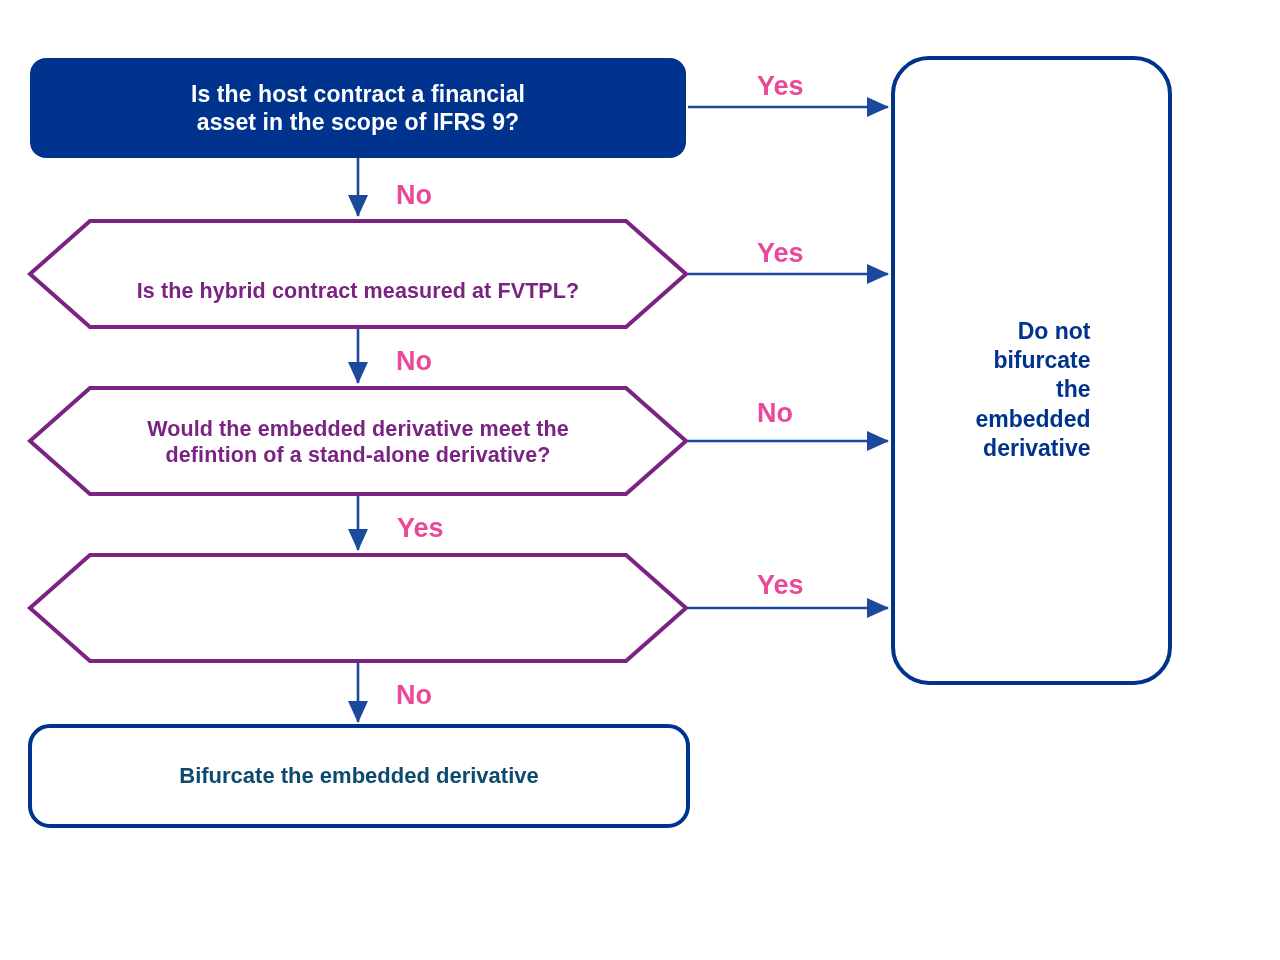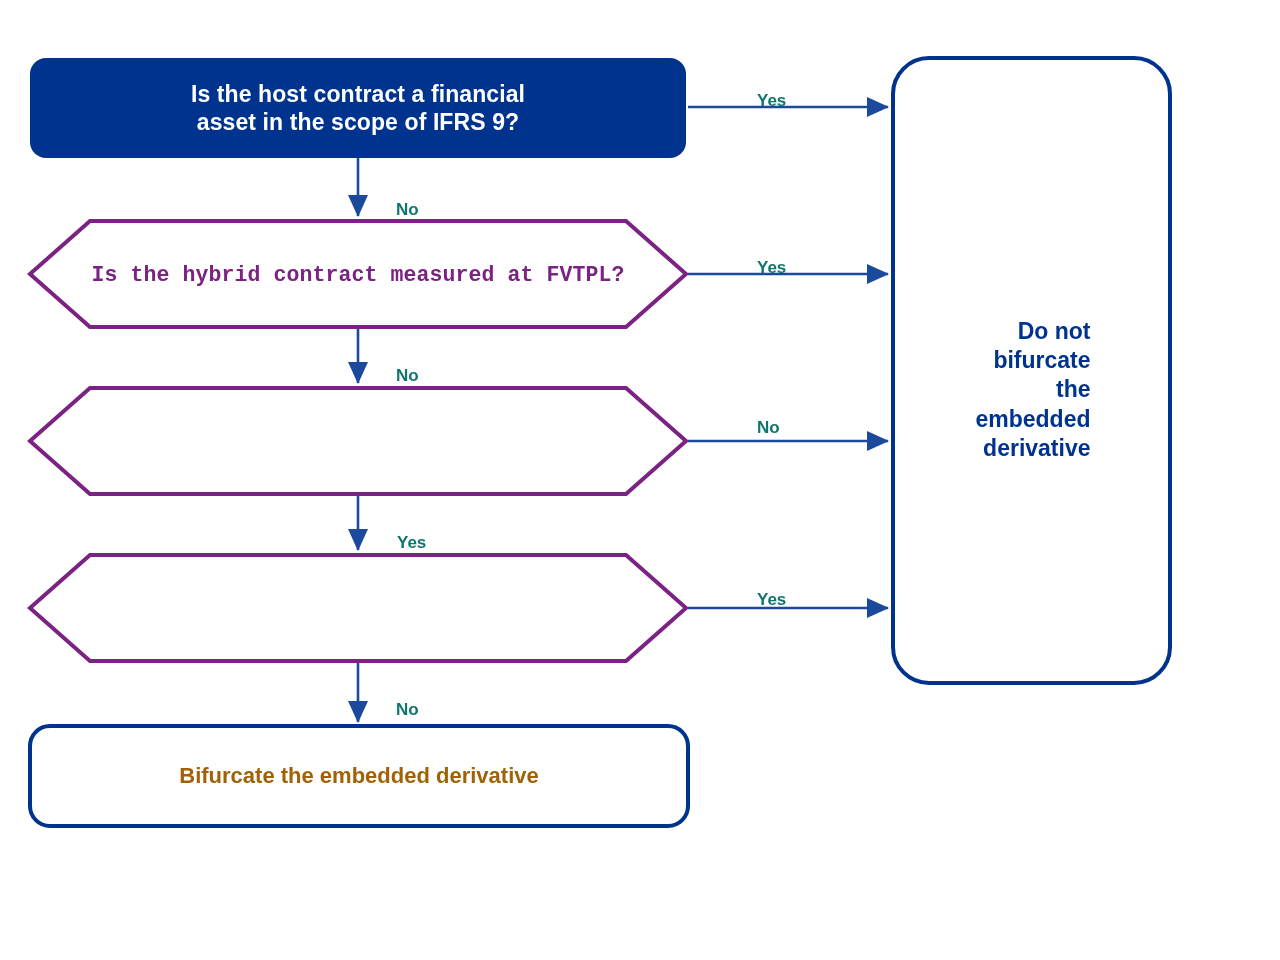--- a/index.html
+++ b/index.html
@@ -54,52 +54,51 @@
     color: #ffffff;
     font-size: 23px;
     letter-spacing: 0.1px;
   }
 
   .t-hex {
     color: #7B2382;
     font-size: 21.5px;
     letter-spacing: 0.1px;
   }
-  .t-hex1 { left: 30px; top: 222px; width: 656px; height: 106px; font-family: Liberation Mono, monospace; }
+  .t-hex1 { left: 30px; top: 238px; width: 656px; height: 106px; }
   .t-hex2 { left: 30px; top: 389px; width: 656px; height: 106px; }
   .t-hex3 { left: 30px; top: 556px; width: 656px; height: 106px; }
 
   .t-bifurcate {
     left: 30px;
     top: 726px;
     width: 658px;
     height: 100px;
-    color: #a16207;
+    color: #0c4a6e;
     font-size: 22px;
   }
 
   .t-donot {
     left: 905px;
     top: 290px;
     width: 256px;
     height: 200px;
     color: #00338D;
     font-size: 23px;
     line-height: 1.27;
     text-align: right;
   }
 
   .edge-label {
     position: absolute;
-    color: #0f766e;
+    color: #ec4899;
     font-weight: bold;
-    font-size: 17px;
+    font-size: 27px;
     pointer-events: none;
     white-space: nowrap;
-    margin-top: 20px;
   }
   .lbl-yes1 { left: 757px; top: 71px; }
   .lbl-no1  { left: 396px; top: 180px; }
   .lbl-yes2 { left: 757px; top: 238px; }
   .lbl-no2  { left: 396px; top: 346px; }
   .lbl-no3  { left: 757px; top: 398px; }
   .lbl-yes3 { left: 397px; top: 513px; }
   .lbl-yes4 { left: 757px; top: 570px; }
   .lbl-no4  { left: 396px; top: 680px; }
 </style>
@@ -145,20 +144,22 @@
     <rect x="30" y="726" width="658" height="100" rx="20" ry="20" fill="#ffffff" stroke="#00338D" stroke-width="4"></rect>
 
     <rect x="893" y="58" width="277" height="625" rx="36" ry="36" fill="#ffffff" stroke="#00338D" stroke-width="4"></rect>
   </svg>
 
   <div class="node-text t-start">Is the host contract a financial
 asset in the scope of IFRS 9?</div>
 
   <div class="node-text t-hex t-hex1">Is the hybrid contract measured at FVTPL?</div>
 
+  <div class="node-text t-hex t-hex2">Would the embedded derivative meet the
+defintion of a stand-alone derivative?</div>
 
 
   <div class="node-text t-bifurcate">Bifurcate the embedded derivative</div>
 
   <div class="node-text t-donot">Do not
 bifurcate
 the
 embedded
 derivative</div>
 

